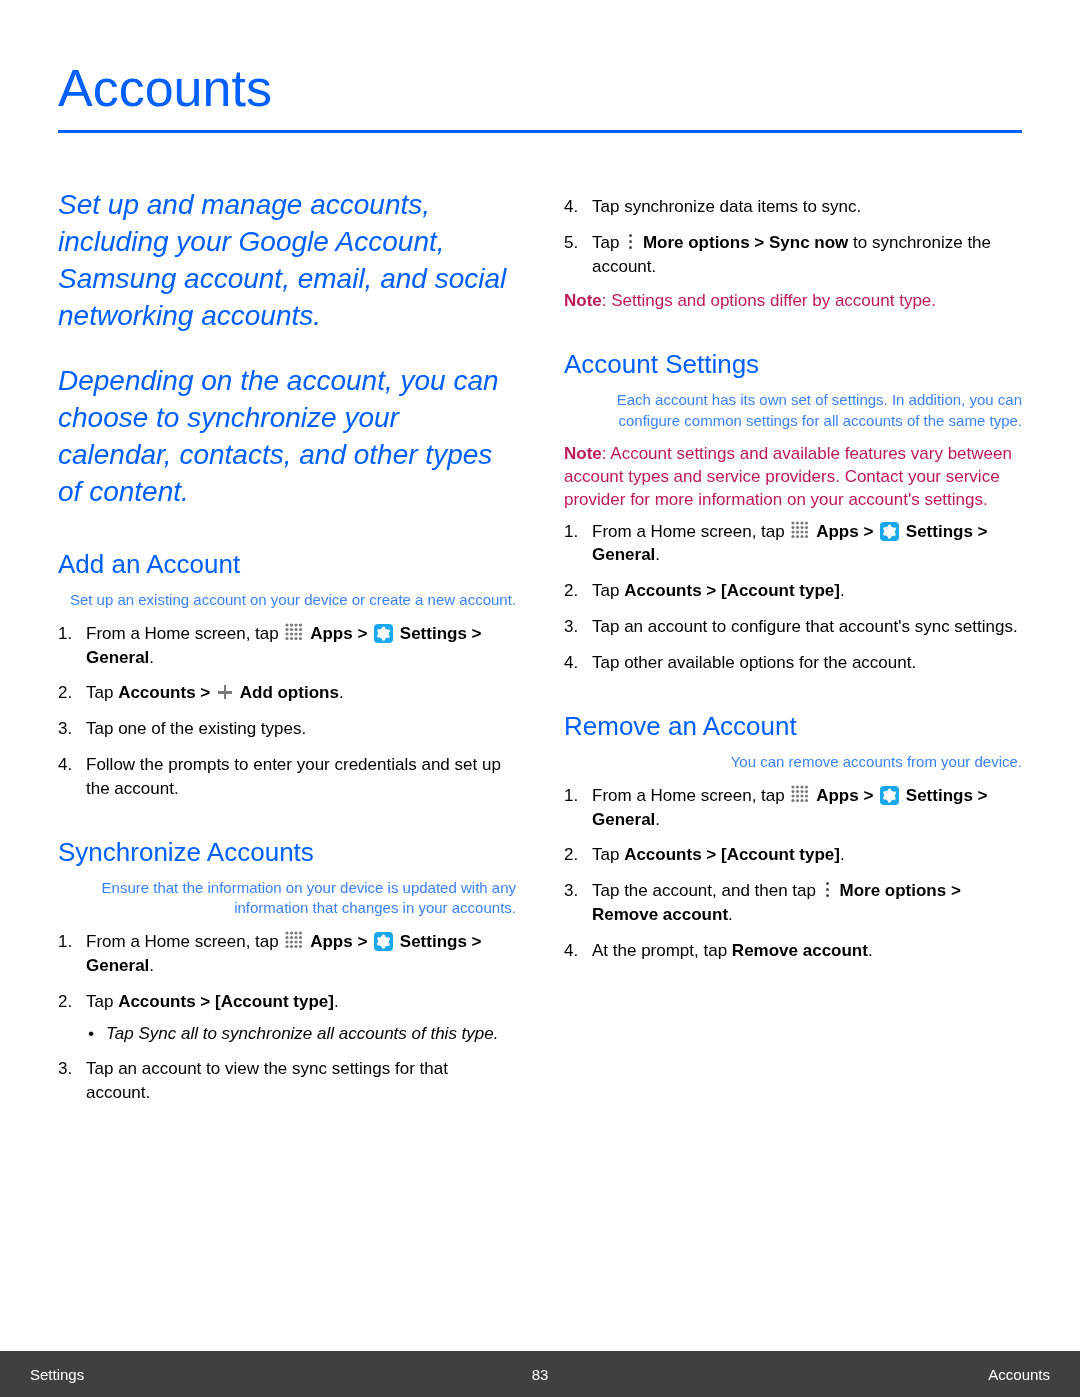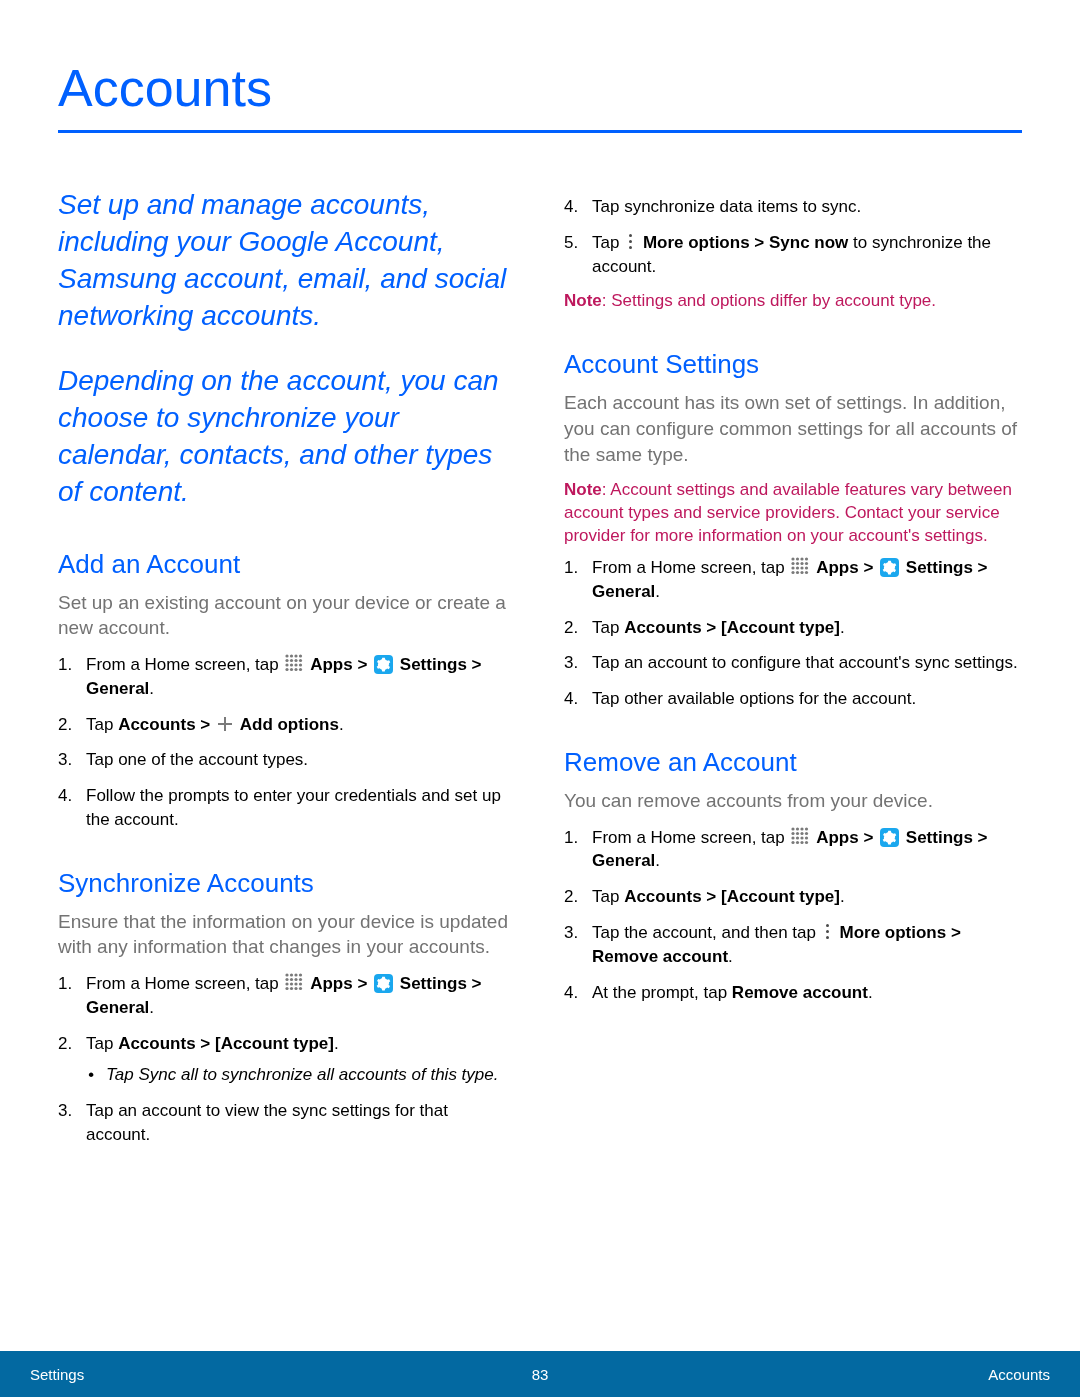--- a/index.html
+++ b/index.html
@@ -37,24 +37,25 @@
   }
   .section-h2 {
     color: #0060ff;
     font-size: 26px;
     font-weight: 400;
     margin-top: 36px;
     margin-bottom: 10px;
   }
   .section-h2.first { margin-top: 38px; }
   p.body {
-    font-size: 19px;
+    font-size: 15px;
     line-height: 1.35;
     margin-bottom: 12px;
-    color: #737373;
+    color: #3b82f6;
+    text-align: right;
   }
   p.note {
     font-size: 17px;
     line-height: 1.35;
     color: #be185d;
     margin: 10px 0 4px 0;
   }
   p.note .note-label { font-weight: 700; }
   ol.steps {
     list-style: none;
@@ -140,21 +141,21 @@
   }
   .more-dots span:nth-child(1){ top: 1px; }
   .more-dots span:nth-child(2){ top: 7px; }
   .more-dots span:nth-child(3){ top: 13px; }
 
   
   .footer {
     position: absolute;
     left: 0; right: 0; bottom: 0;
     height: 46px;
-    background: #0369a1;
+    background: #404040;
     color: #fff;
     display: flex;
     align-items: center;
     justify-content: space-between;
     padding: 0 30px;
     font-size: 15px;
   }
   .footer .center { position: absolute; left: 50%; transform: translateX(-50%); }
 </style>
 </head>
@@ -205,21 +206,21 @@
               </svg>
           </span>
           <b> Settings &gt; General</b><span>.</span>
         </li>
         <li>
           <span>Tap </span>
           <b>Accounts &gt; </b>
           <span class="icon plus-icon"></span>
           <b> Add options</b><span>.</span>
         </li>
-        <li>Tap one of the account types.</li>
+        <li>Tap one of the existing types.</li>
         <li>Follow the prompts to enter your credentials and set up the account.</li>
       </ol>
 
       <h2 class="section-h2">Synchronize Accounts</h2>
       <p class="body">Ensure that the information on your device is updated with any information that changes in your accounts.</p>
       <ol class="steps">
         <li>
           <span>From a Home screen, tap </span>
           <span class="icon apps-grid">
             <svg viewBox="0 0 18 18">

